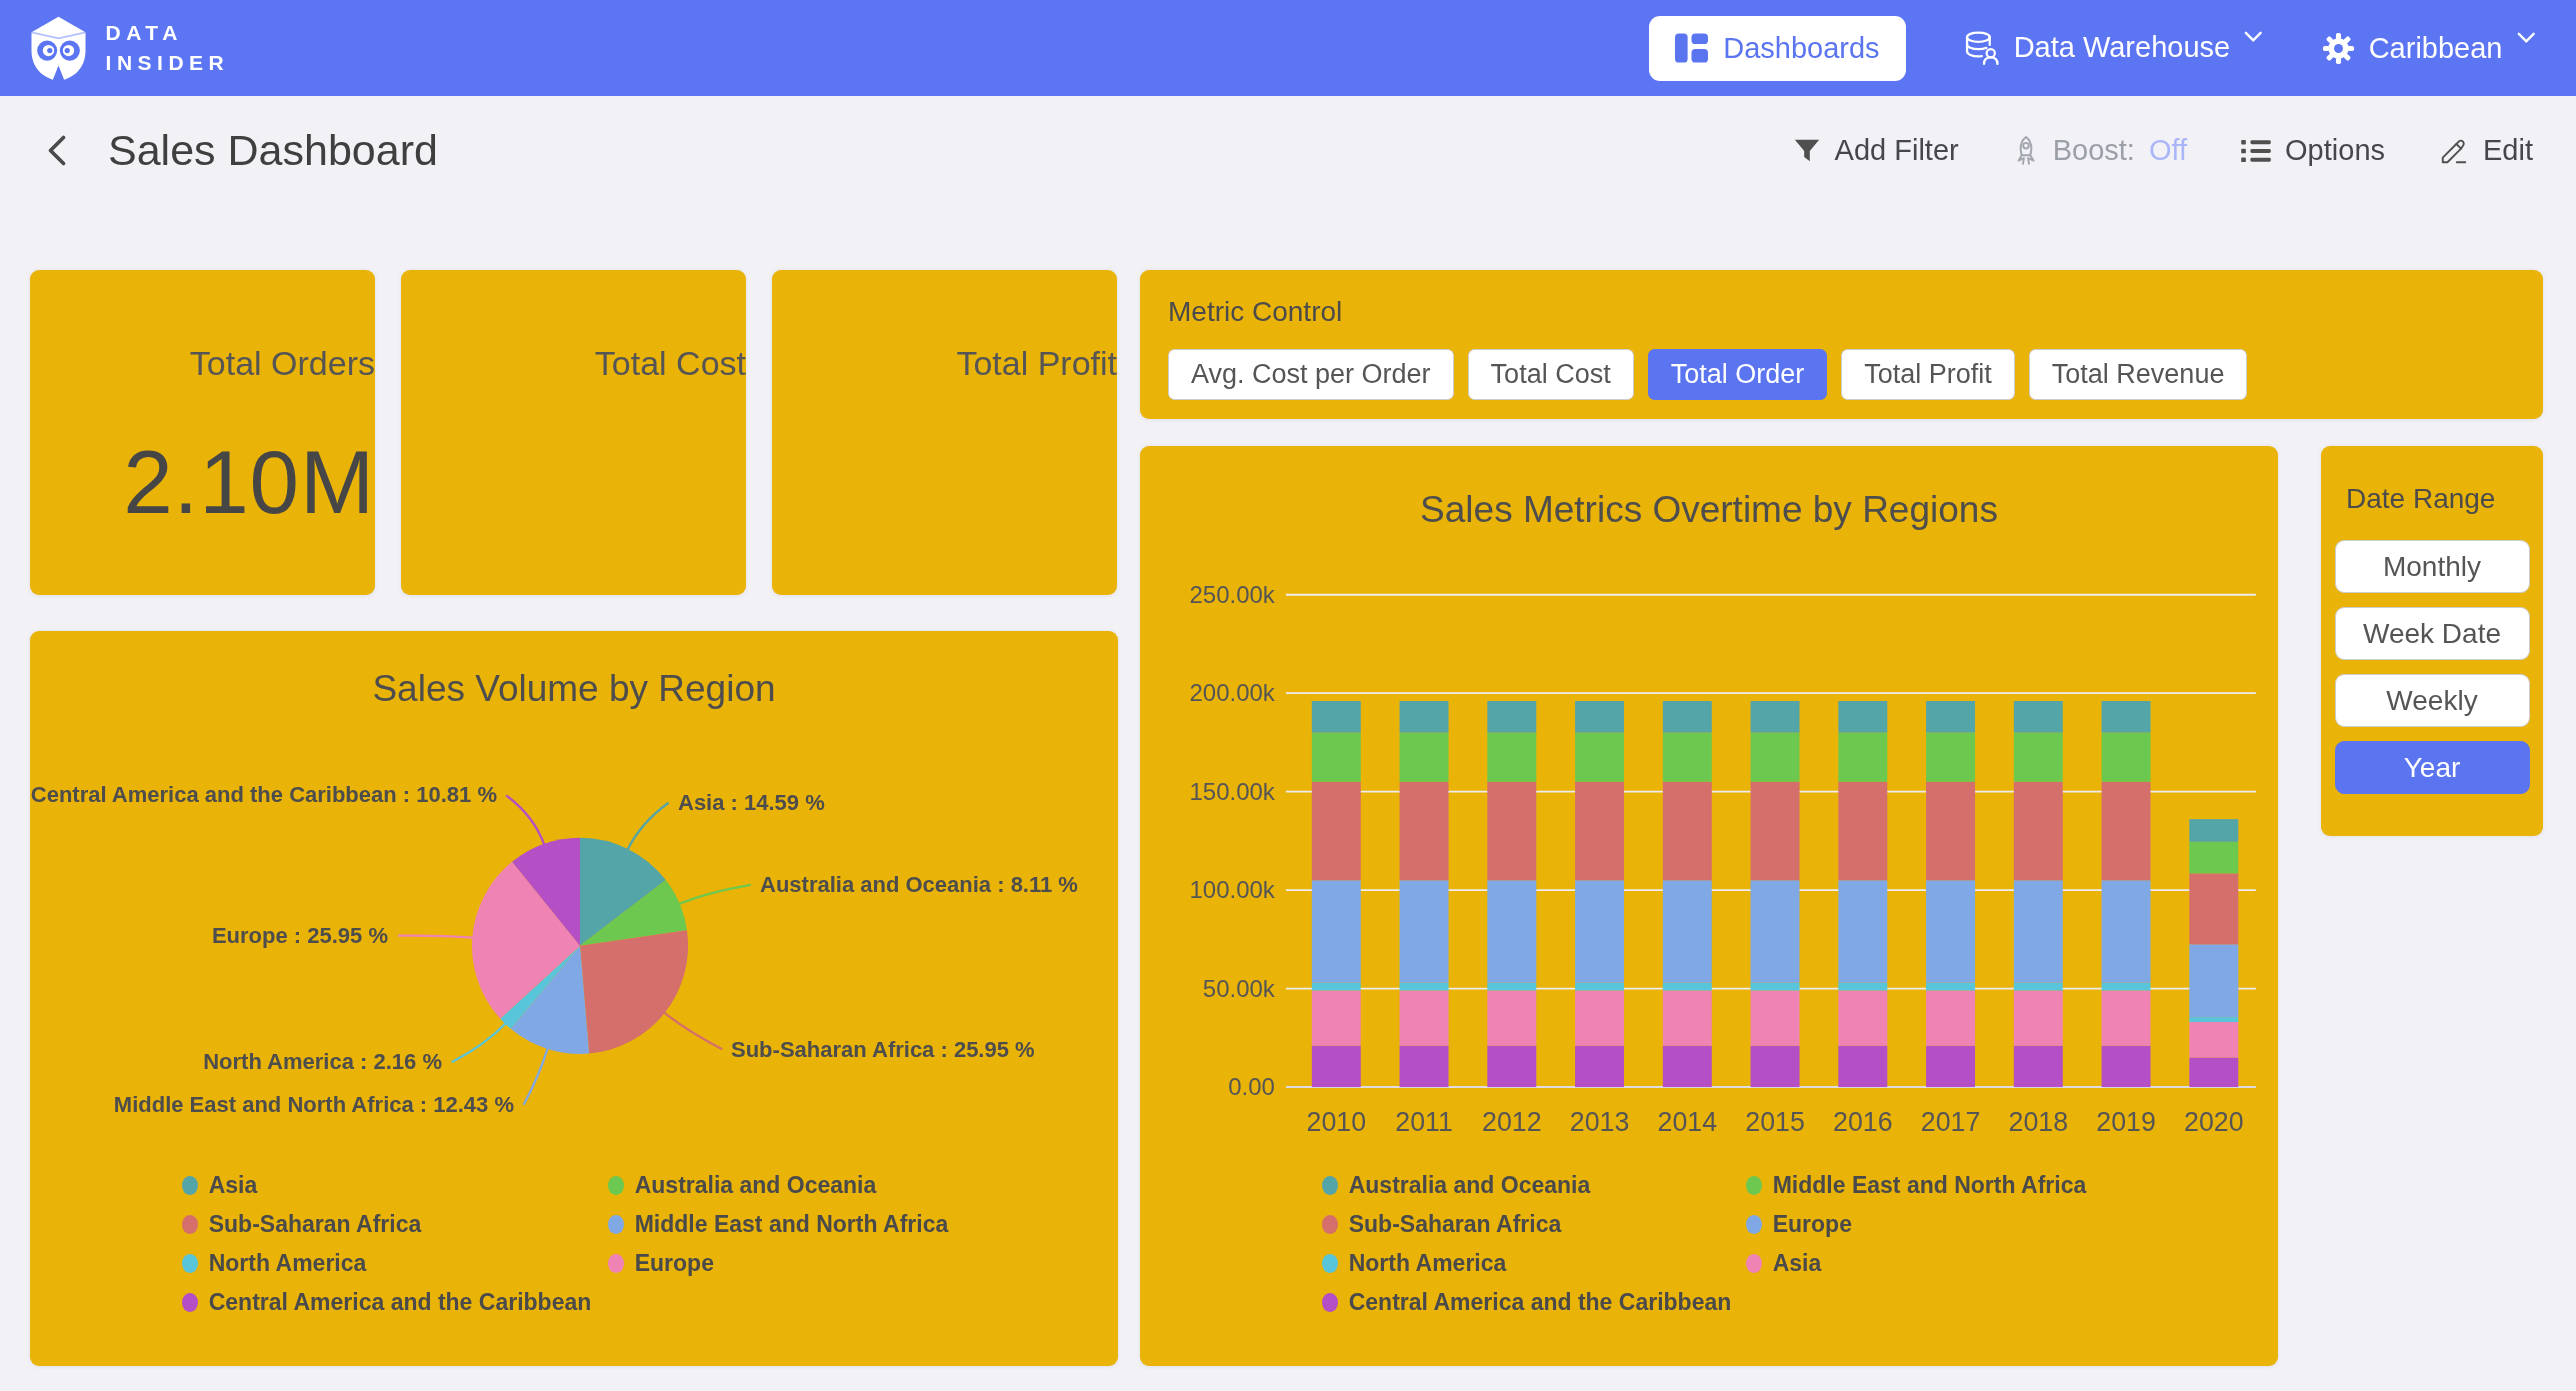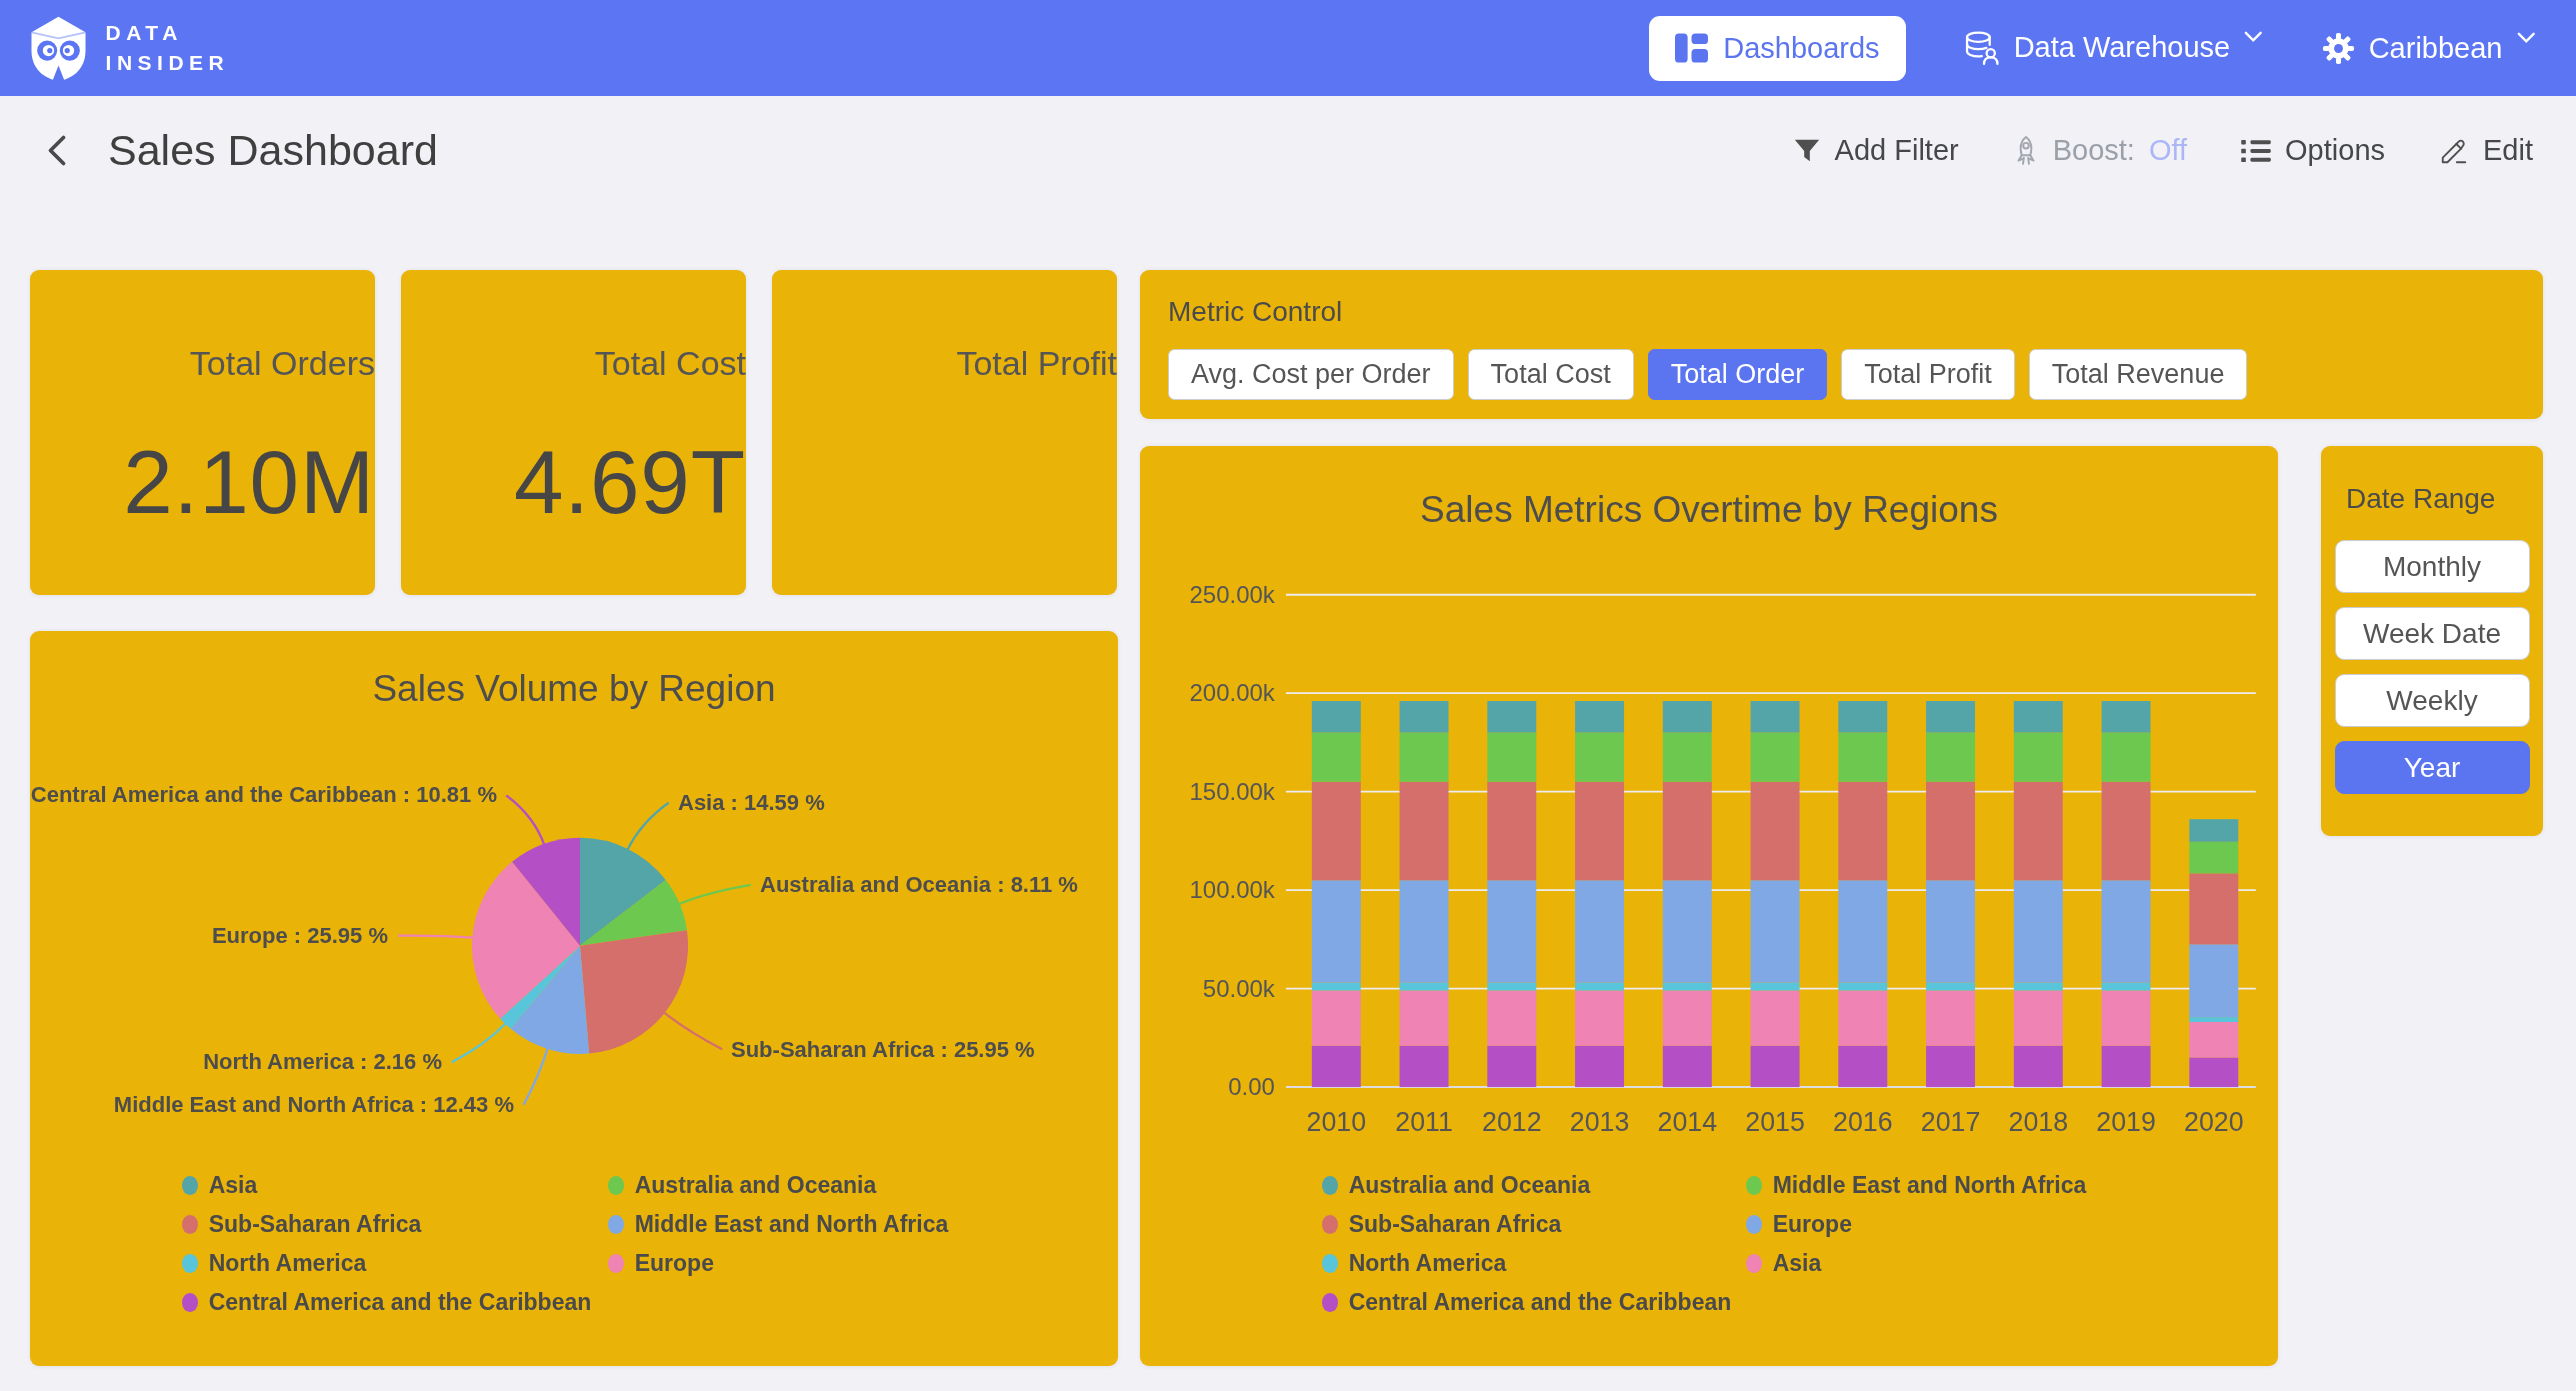--- a/index.html
+++ b/index.html
@@ -217,21 +217,20 @@
       </div>
     </div>
   </div>
 
   <div class="card kpi" id="kpi-1">
     <div class="kpi-label">Total Orders</div>
     <div class="kpi-value">2.10M</div>
   </div>
   <div class="card kpi" id="kpi-2">
     <div class="kpi-label">Total Cost</div>
-    <div class="kpi-value">4.69T</div>
   </div>
   <div class="card kpi" id="kpi-3">
     <div class="kpi-label">Total Profit</div>
   </div>
 
   <div class="card" id="metric-card">
     <div class="metric-title">Metric Control</div>
     <div class="metric-buttons">
       <button class="mbtn">Avg. Cost per Order</button>
       <button class="mbtn">Total Cost</button>

